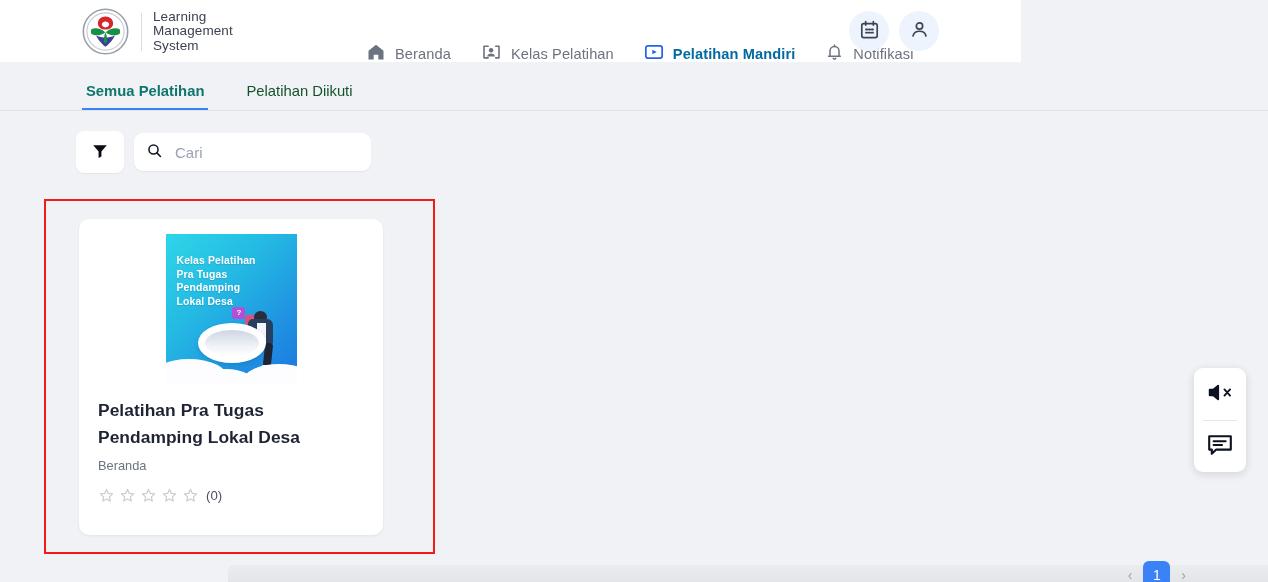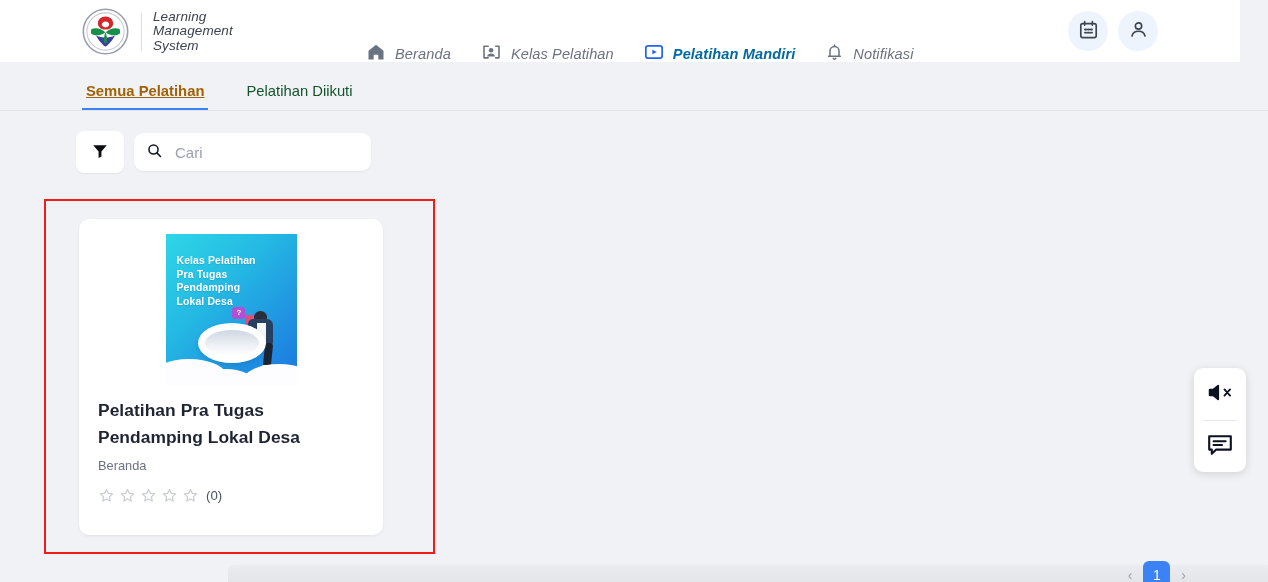--- a/index.html
+++ b/index.html
@@ -6,23 +6,23 @@
   html, body {
     width: 1268px; height: 582px;
     font-family: "Liberation Sans", sans-serif;
     background: #f1f2f5;
     overflow: hidden;
   }
   .app { position: relative; width: 1268px; height: 582px; background: #f1f2f5; }
 
   
   .header {
-    position: absolute; top: 0; left: 0; width: 1240px; height: 62px;
+    position: absolute; top: 0; left: 0; width: 1021px; height: 62px;
     background: #ffffff;
-    display: flex; align-items: center; font-style: italic;
+    display: flex; align-items: center;
   }
   .brand { position: absolute; left: 82px; top: 8px; display: flex; align-items: center; }
   .brand-emblem { width: 47px; height: 47px; flex: 0 0 47px; }
   .brand-divider {
     width: 1px; height: 38px; background: #d9dce1; margin: 0 11px 0 12px;
   }
   .brand-text {
     font-size: 13.5px; line-height: 14.6px; color: #3c4250; font-weight: 400;
     letter-spacing: .1px; white-space: pre-line;
   }
@@ -43,21 +43,21 @@
   .tabstrip {
     position: absolute; top: 62px; left: 0; width: 1268px; height: 49px;
     background: #f1f2f5; border-bottom: 1px solid #e2e4e9;
   }
   .tabs { position: absolute; left: 82px; bottom: 0; display: flex; gap: 34px; }
   .tab {
     font-size: 14.8px; color: #14532d; padding: 0 4px 9px 4px; cursor: pointer;
     border-bottom: 2.5px solid transparent; background: none; border-left: none;
     border-right: none; border-top: none; font-family: inherit;
   }
-  .tab.active { color: #a16207; font-weight: 700; border-bottom-color: #3b82f6; text-decoration: underline; }
+  .tab.active { color: #0f766e; font-weight: 700; border-bottom-color: #3b82f6; }
 
   
   .toolbar { position: absolute; top: 131px; left: 76px; display: flex; align-items: center; gap: 10px; }
   .filter-btn {
     width: 48px; height: 42px; background: #ffffff; border-radius: 8px; border: none;
     display: flex; align-items: center; justify-content: center; cursor: pointer;
     box-shadow: 0 1px 2px rgba(17,24,39,.06);
   }
   .searchbox {
     width: 237px; height: 38px; background: #ffffff; border-radius: 9px;

